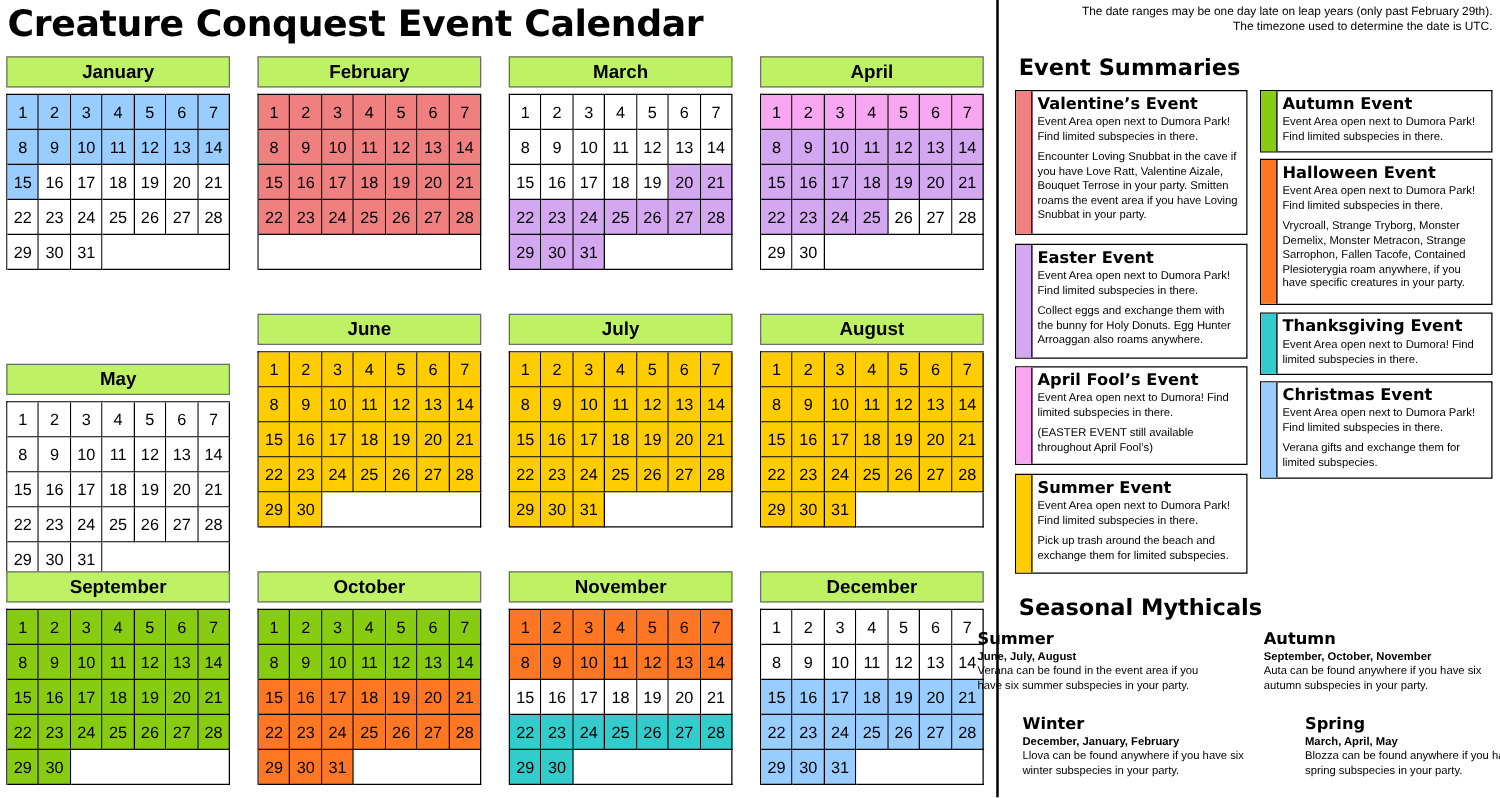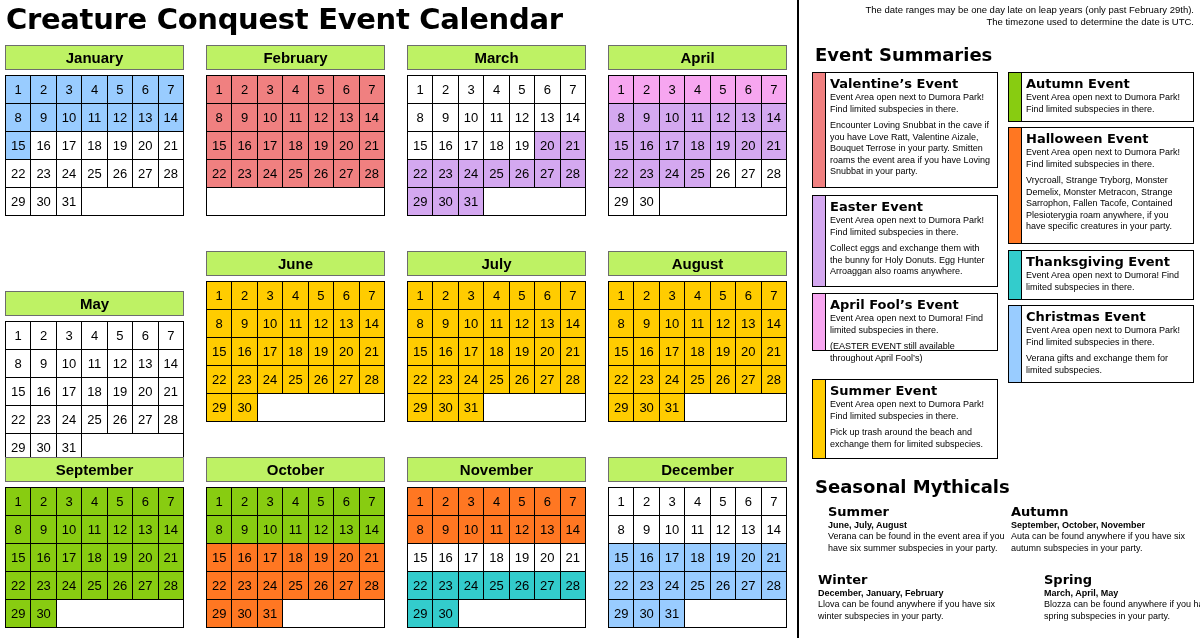--- a/index.html
+++ b/index.html
@@ -484,21 +484,21 @@
   </div>
 </div>
 <div class="ev" style="left:812px; top:195px; width:186px; height:92px;">
   <div class="bar" style="background: rgb(212, 168, 240);"></div>
   <div class="body">
     <div class="name">Easter Event</div>
     <div class="d">Event Area open next to Dumora Park! Find limited subspecies in there.</div>
     <div class="d">Collect eggs and exchange them with the bunny for Holy Donuts. Egg Hunter Arroaggan also roams anywhere.</div>
   </div>
 </div>
-<div class="ev" style="left:812px; top:293px; width:186px; height:58px;">
+<div class="ev" style="left:812px; top:293px; width:186px; height:79px;">
   <div class="bar" style="background: rgb(247, 166, 240);"></div>
   <div class="body">
     <div class="name">April Fool’s Event</div>
     <div class="d">Event Area open next to Dumora! Find limited subspecies in there.</div>
     <div class="d">(EASTER EVENT still available throughout April Fool’s)</div>
   </div>
 </div>
 <div class="ev" style="left:812px; top:379px; width:186px; height:80px;">
   <div class="bar" style="background: rgb(255, 204, 0);"></div>
   <div class="body">
@@ -533,21 +533,21 @@
   <div class="bar" style="background: rgb(153, 204, 255);"></div>
   <div class="body">
     <div class="name">Christmas Event</div>
     <div class="d">Event Area open next to Dumora Park! Find limited subspecies in there.</div>
     <div class="d">Verana gifts and exchange them for limited subspecies.</div>
   </div>
 </div>
 
 <div class="sec-title" style="left:815px; top:476px;">Seasonal Mythicals</div>
 
-<div class="myth" style="left:828px; top:503px;">
+<div class="myth" style="left:782px; top:503px;">
   <div class="name">Summer</div>
   <div class="months">June, July, August</div>
   <div class="d">Verana can be found in the event area if you have six summer subspecies in your party.</div>
 </div>
 <div class="myth" style="left:1011px; top:503px;">
   <div class="name">Autumn</div>
   <div class="months">September, October, November</div>
   <div class="d">Auta can be found anywhere if you have six autumn subspecies in your party.</div>
 </div>
 <div class="myth" style="left:818px; top:571px;">

